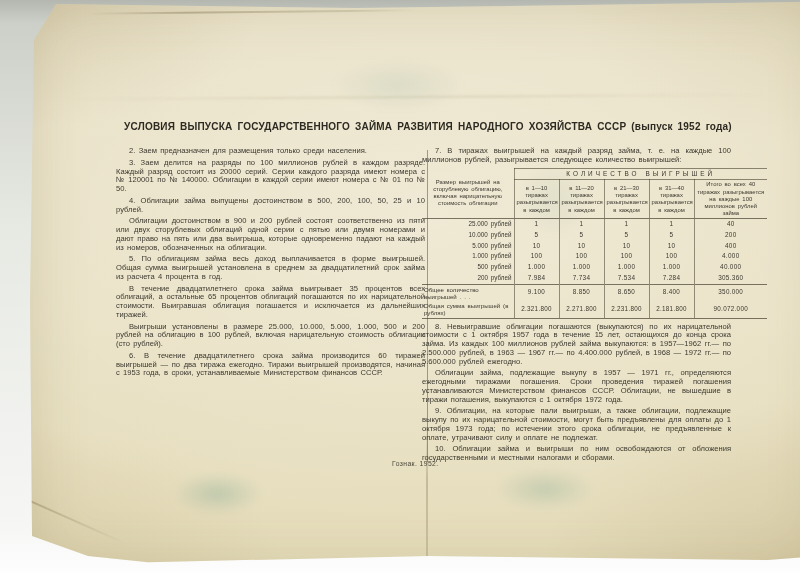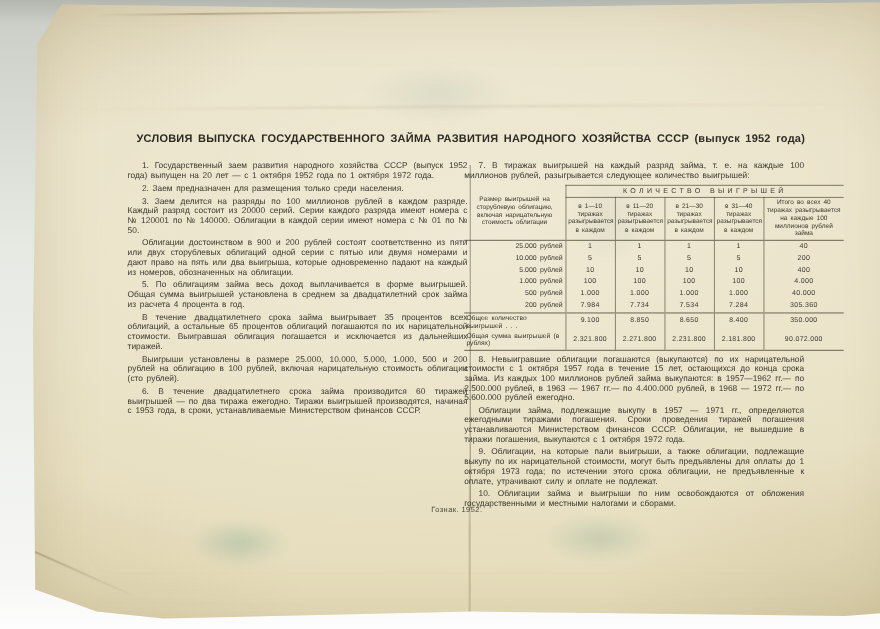--- a/index.html
+++ b/index.html
@@ -81,23 +81,23 @@
     <div class="crease" id="crease-fold"></div>
     <div class="crease" id="crease-bl"></div>
     <div class="ghost" id="ghost-tc"></div>
     <div class="ghost" id="ghost-tr"></div>
     <div class="ghost" id="ghost-bl"></div>
     <div class="ghost" id="ghost-bc"></div>
 
     <div id="title">УСЛОВИЯ ВЫПУСКА ГОСУДАРСТВЕННОГО ЗАЙМА РАЗВИТИЯ НАРОДНОГО ХОЗЯЙСТВА СССР (выпуск 1952 года)</div>
 
     <div class="col" id="col-left">
-      <p class="para">1. Государственный заем развития народного хозяйства СССР (выпуск 1952 года) выпущен на 20 лет — с 1 октября 1952 года по 1 октября 1972 года.</p>
       <p class="para">2. Заем предназначен для размещения только среди населения.</p>
       <p class="para">3. Заем делится на разряды по 100 миллионов рублей в каждом разряде. Каждый разряд состоит из 20000 серий. Серии каждого разряда имеют номера с № 120001 по № 140000. Облигации в каждой серии имеют номера с № 01 по № 50.</p>
+      <p class="para">4. Облигации займа выпущены достоинством в 500, 200, 100, 50, 25 и 10 рублей.</p>
       <p class="para">Облигации достоинством в 900 и 200 рублей состоят соответственно из пяти или двух сторублевых облигаций одной серии с пятью или двумя номерами и дают право на пять или два выигрыша, которые одновременно падают на каждый из номеров, обозначенных на облигации.</p>
       <p class="para">5. По облигациям займа весь доход выплачивается в форме выигрышей. Общая сумма выигрышей установлена в среднем за двадцатилетний срок займа из расчета 4 процента в год.</p>
       <p class="para">В течение двадцатилетнего срока займа выигрывает 35 процентов всех облигаций, а остальные 65 процентов облигаций погашаются по их нарицательной стоимости. Выигравшая облигация погашается и исключается из дальнейших тиражей.</p>
       <p class="para">Выигрыши установлены в размере 25.000, 10.000, 5.000, 1.000, 500 и 200 рублей на облигацию в 100 рублей, включая нарицательную стоимость облигации (сто рублей).</p>
       <p class="para">6. В течение двадцатилетнего срока займа производится 60 тиражей выигрышей — по два тиража ежегодно. Тиражи выигрышей производятся, начиная с 1953 года, в сроки, устанавливаемые Министерством финансов СССР.</p>
     </div>
 
     <div id="divider"></div>
 
     <div class="col" id="col-right">

